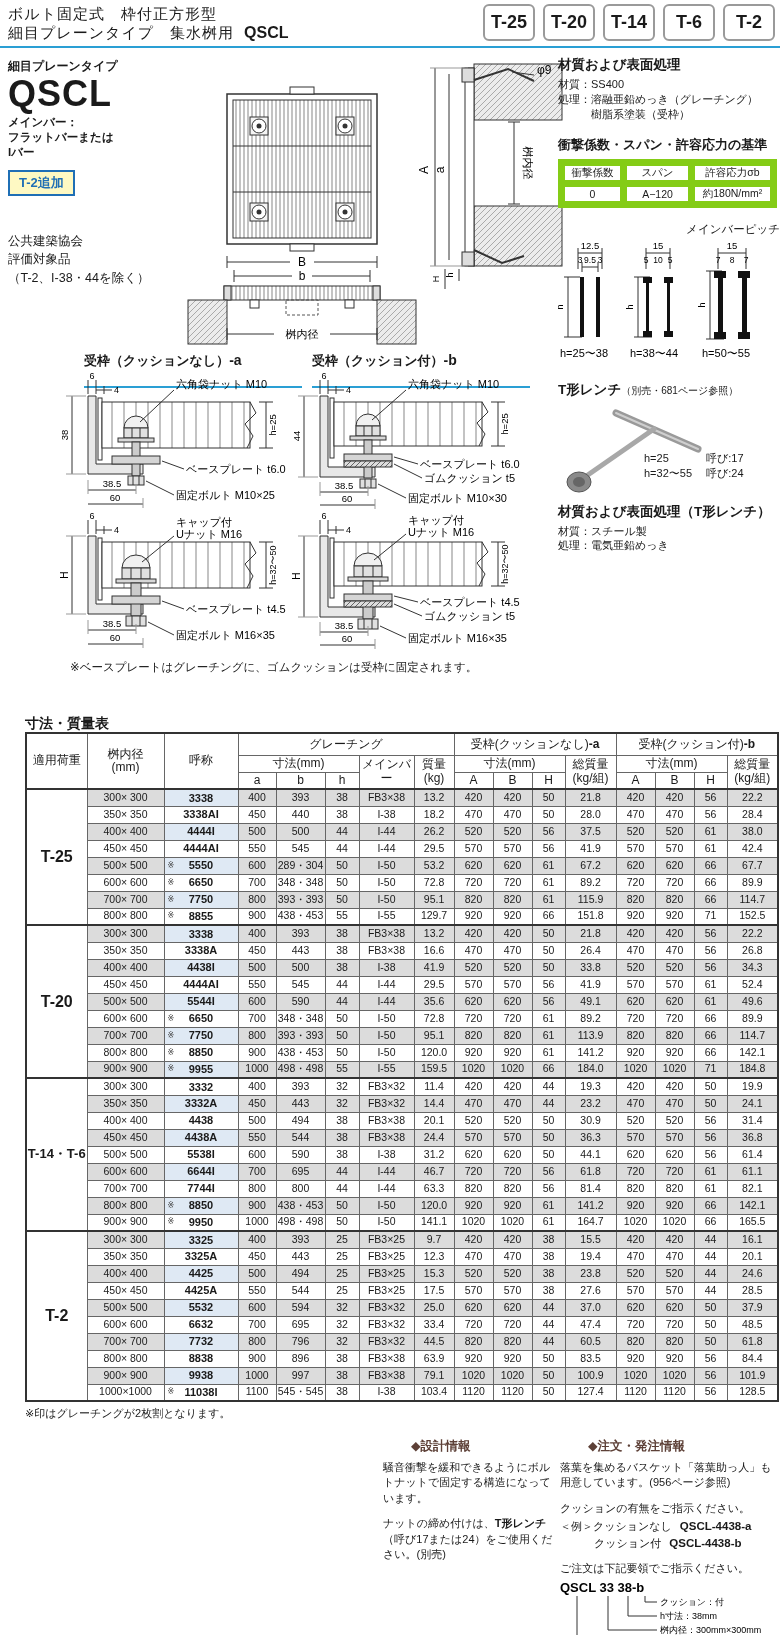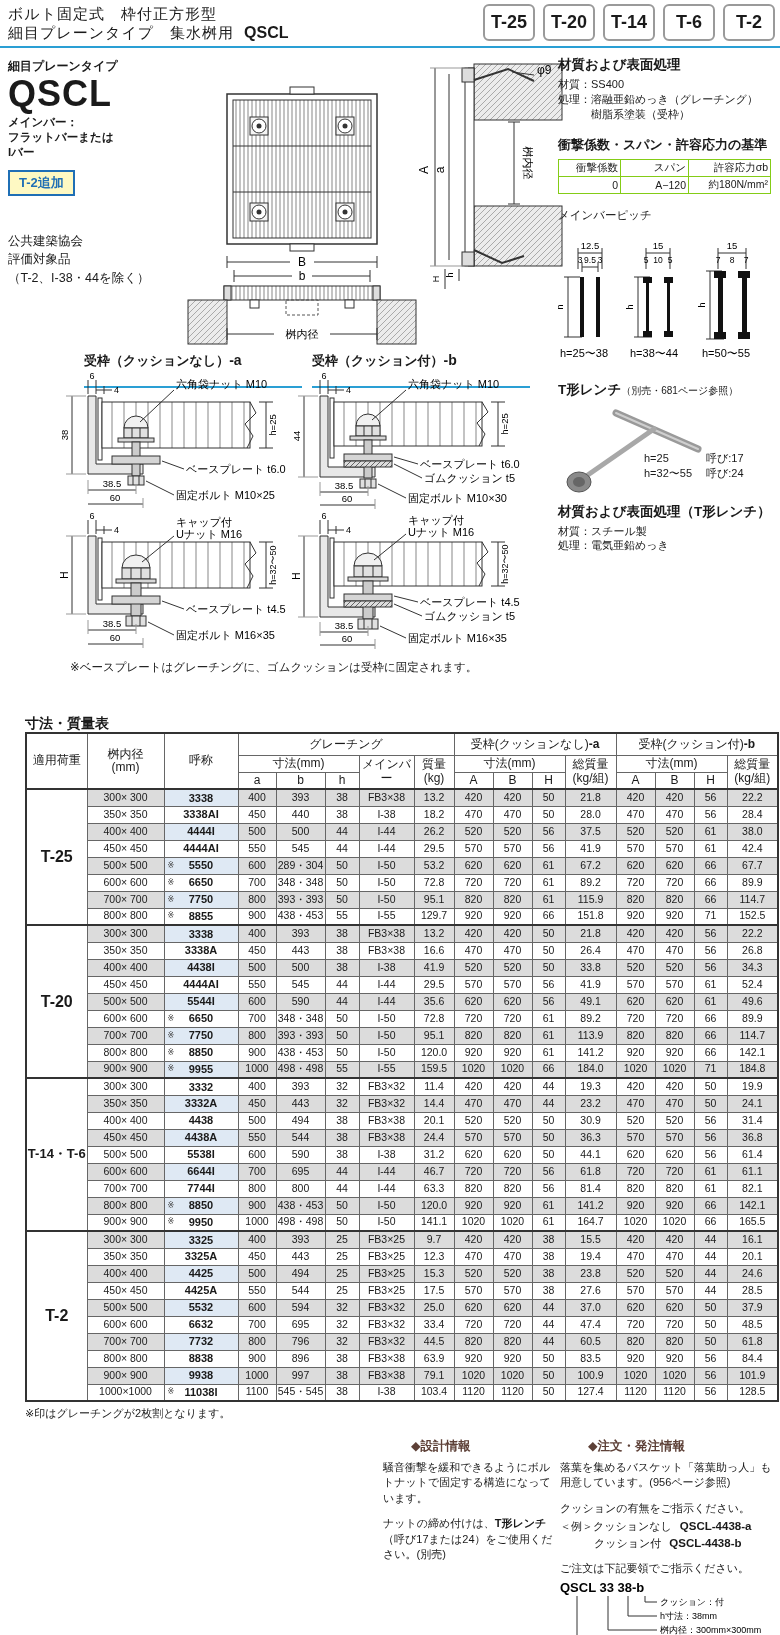--- a/index.html
+++ b/index.html
@@ -25,26 +25,26 @@
   .badge{display:inline-block; border:2px solid var(--badge); color:var(--badge); font-weight:bold;
          font-size:13px; padding:2px 9px; margin-top:10px; background:#fef9c3;}
   .li-assoc{margin-top:36px; font-size:12.5px; line-height:1.5;}
 
   
   .rightcol{left:558px; top:56px; width:222px;}
   .rc-h{font-size:13.5px; font-weight:bold; margin-bottom:3px;}
   .rc-p{font-size:11px; line-height:1.35;}
   .rc-ind{padding-left:33px;}
   .impact{border-collapse:collapse; margin-top:5px; margin-bottom:14px;}
-  .impact th,.impact td{border:1px solid #84cc16; font-size:10.5px; font-weight:normal; text-align:right;
+  .impact th,.impact td{border:7px solid #84cc16; font-size:10.5px; font-weight:normal; text-align:center;
          height:17px; padding:0 2px;}
   .impact th:nth-child(1),.impact td:nth-child(1){width:62px;}
   .impact th:nth-child(2),.impact td:nth-child(2){width:68px;}
   .impact th:nth-child(3),.impact td:nth-child(3){width:82px;}
-  .pitch-label{font-size:11.5px; margin:8px 0 16px;}
+  .pitch-label{font-size:11.5px; margin:8px 0 2px;text-align:right;}
   .wr-title{font-size:13.5px; font-weight:bold; margin-top:10px;}
   .wr-title small{font-weight:normal; font-size:10px;}
   .wrench-wrap{position:relative; height:100px;}
   .wr-specs{position:absolute; left:86px; top:52px; font-size:11px; line-height:1.45; white-space:nowrap;}
   .wr-specs span{display:inline-block;}
   .wr-specs .c1{width:62px;}
   .mat2{margin-top:4px;}
 
   
   .fh{font-size:13px; font-weight:bold; width:218px; border-bottom:2px solid var(--accent); padding-bottom:16px;margin-left:20px;}

